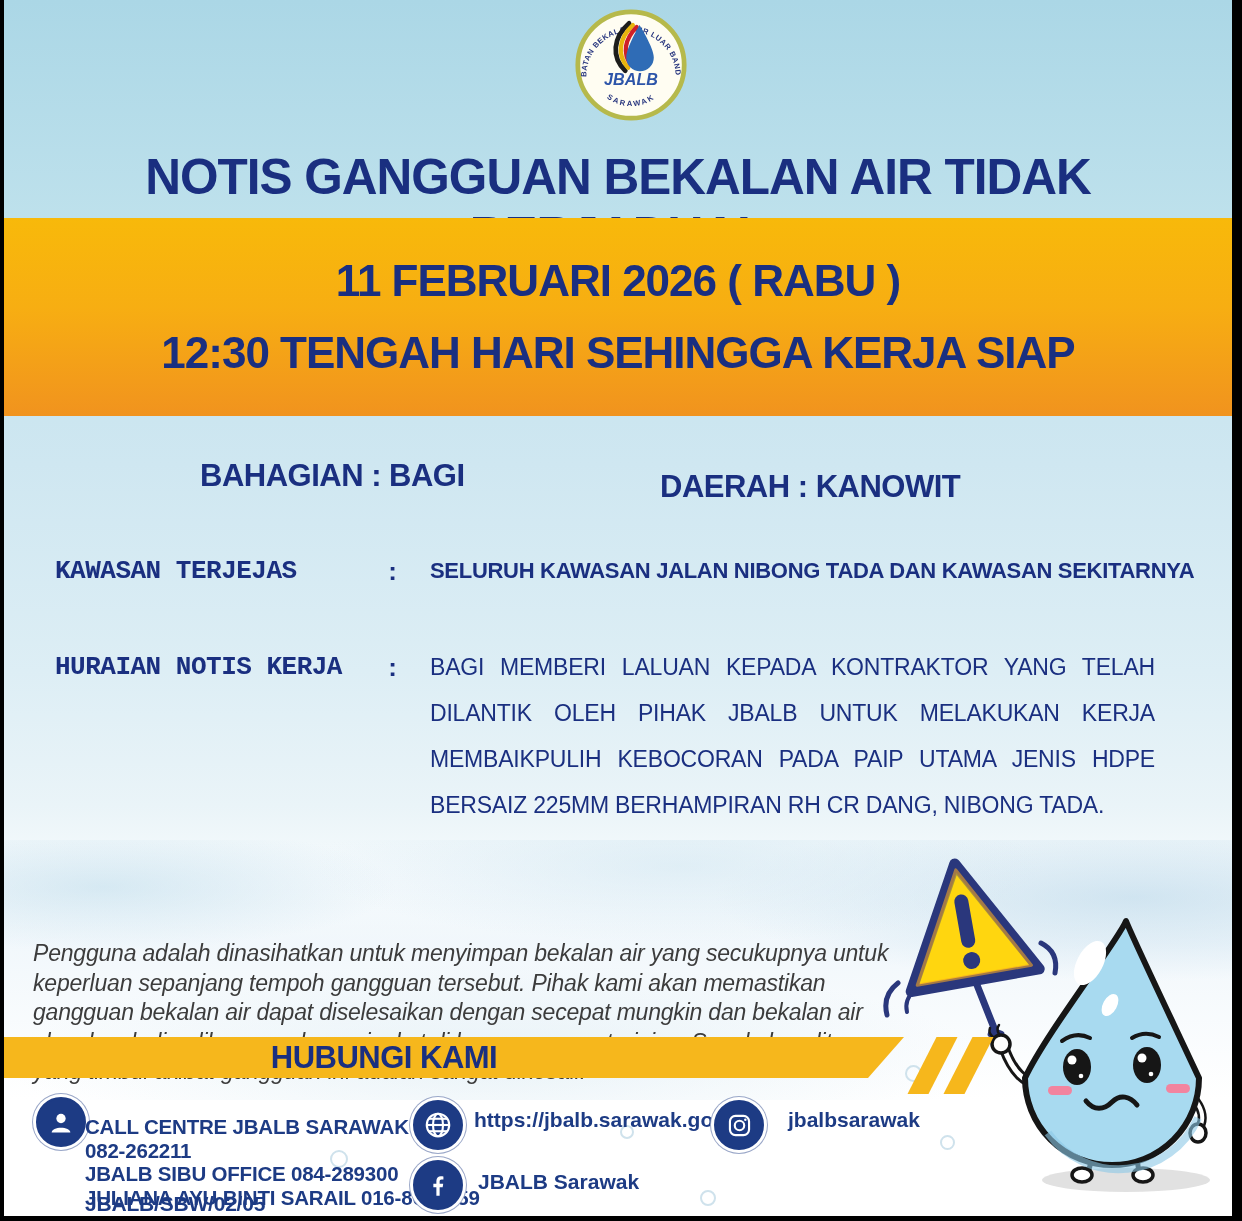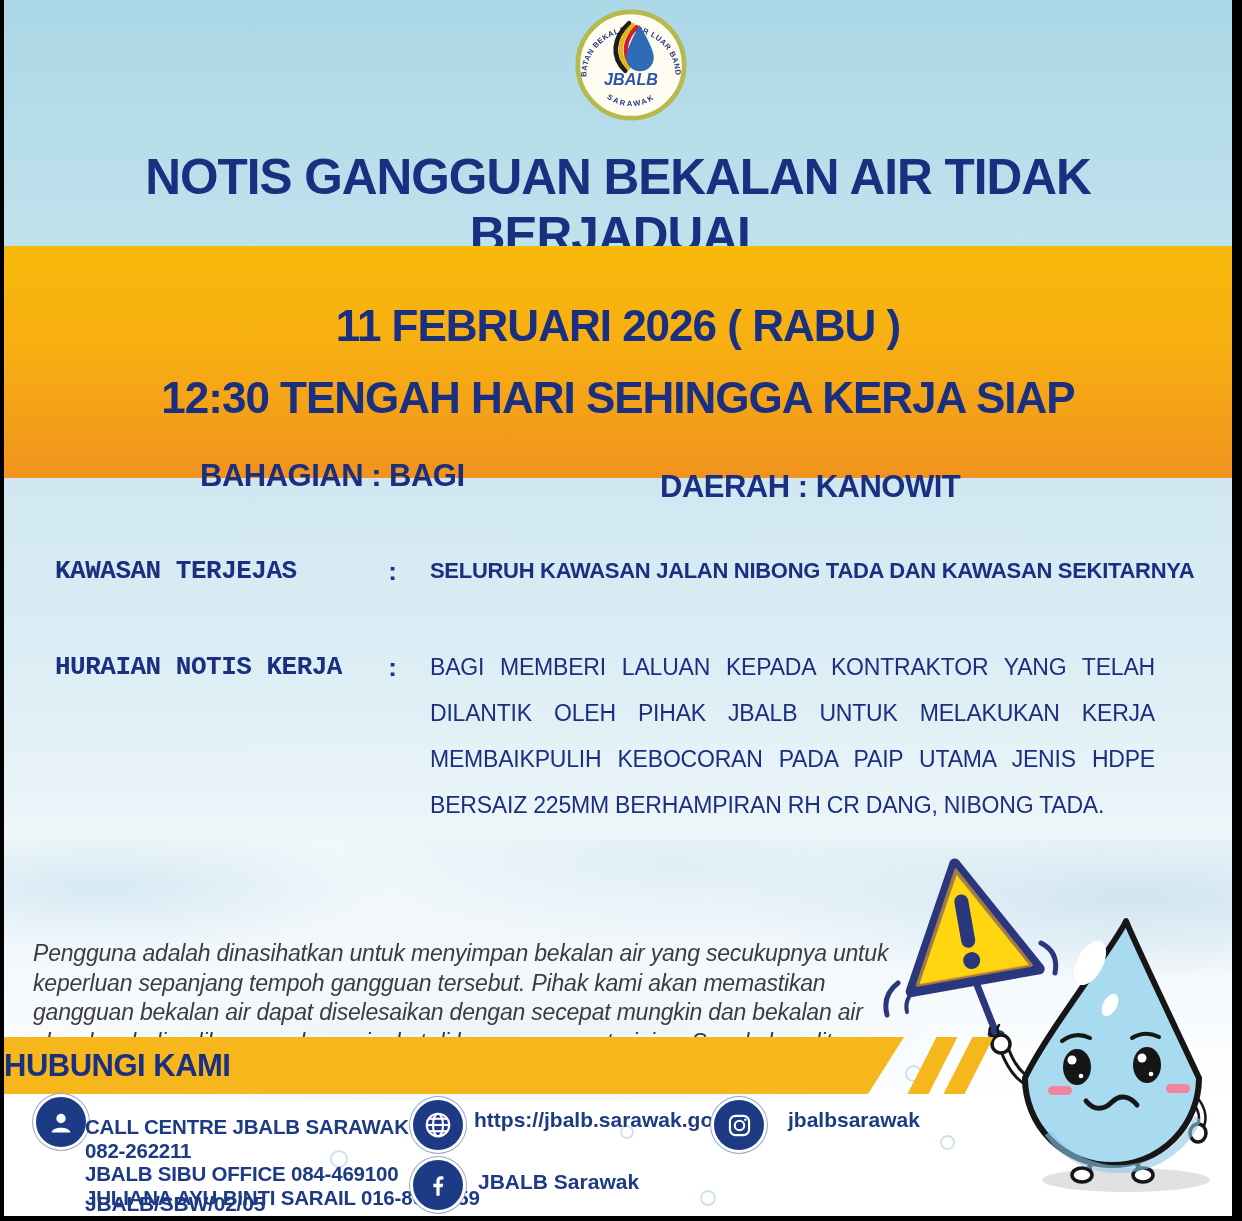--- a/index.html
+++ b/index.html
@@ -19,23 +19,23 @@
 
   
   .main-title{
     position:absolute;left:4px;top:148px;width:1228px;text-align:center;
     font-size:50px;font-weight:bold;letter-spacing:-1px;color:#1a2f80;
     transform:scaleX(.99);
   }
 
   
   .band{
-    position:absolute;left:4px;top:218px;width:1228px;height:232px;
+    position:absolute;left:4px;top:218px;width:1228px;height:198px;
     background:linear-gradient(180deg,#f8b90a 0%,#f7ae12 45%,#f1931e 100%);
-    display:flex;flex-direction:column;justify-content:center;align-items:center;margin-top:28px;
+    display:flex;flex-direction:column;justify-content:center;align-items:center;
   }
   .band .line{font-size:44px;font-weight:bold;color:#1a2f80;letter-spacing:-1px;line-height:72px;}
 
   
   .region-bahagian,.region-daerah{
     position:absolute;top:458px;font-size:31px;font-weight:bold;color:#1a2f80;letter-spacing:-.5px;
   }
   .region-bahagian{left:200px;}
   .region-daerah{left:660px;margin-top:11px;}
 
@@ -64,24 +64,24 @@
   .bubble{position:absolute;border:2px solid #cfe2ec;border-radius:50%;z-index:1;pointer-events:none;}
 
   
   .disclaimer{
     position:absolute;left:33px;top:916px;width:858px;z-index:5;
     font-style:italic;font-size:23px;line-height:29.5px;color:#3c3c3c;letter-spacing:-.2px;
   }
 
   
   .contact-banner{
-    position:absolute;left:4px;top:1037px;width:900px;height:57px;z-index:5;
+    position:absolute;left:4px;top:1037px;width:900px;height:41px;z-index:5;
     background:#f6b71c;
     clip-path:polygon(0 0,100% 0,calc(100% - 36px) 100%,0 100%);
-    display:flex;align-items:center;
+    display:flex;align-items:center;justify-content:center;
   }
   .contact-banner .txt{font-size:31px;font-weight:bold;color:#1a2f80;letter-spacing:-.5px;padding-right:140px;}
   .stripe{position:absolute;top:1037px;height:57px;width:21px;background:#f6b71c;transform:skewX(-27deg);z-index:5;}
   .stripe.s1{left:922px;}
   .stripe.s2{left:958px;}
 
   
   .contact-icon{
     position:absolute;width:46px;height:46px;border-radius:50%;background:#1d3b84;z-index:6;
     border:2px solid #1d3b84;box-shadow:0 0 0 3px #fff,0 0 0 4px #9aa7c8;
@@ -170,21 +170,21 @@
 
   <div class="contact-icon icon-person">
     <svg viewBox="0 0 24 24" width="28" height="28">
       <circle cx="12" cy="9" r="4" fill="#fff"></circle>
       <path d="M4,21 C4,15.5 20,15.5 20,21 Z" fill="#fff"></path>
     </svg>
   </div>
   <div class="contact-text cc-block">
     <div>CALL CENTRE JBALB SARAWAK</div>
     <div>082-262211</div>
-    <div>JBALB SIBU OFFICE  084-469100</div>
+    <div>JBALB SIBU OFFICE  084-289300</div>
     <div>JULIANA AYU BINTI SARAIL 016-8091659</div>
   </div>
 
   <div class="contact-icon icon-globe">
     <svg viewBox="0 0 24 24" width="30" height="30" fill="none" stroke="#fff" stroke-width="1.7">
       <circle cx="12" cy="12" r="9"></circle>
       <ellipse cx="12" cy="12" rx="4" ry="9"></ellipse>
       <line x1="3" y1="12" x2="21" y2="12"></line>
       <line x1="4.2" y1="7" x2="19.8" y2="7"></line>
       <line x1="4.2" y1="17" x2="19.8" y2="17"></line>

